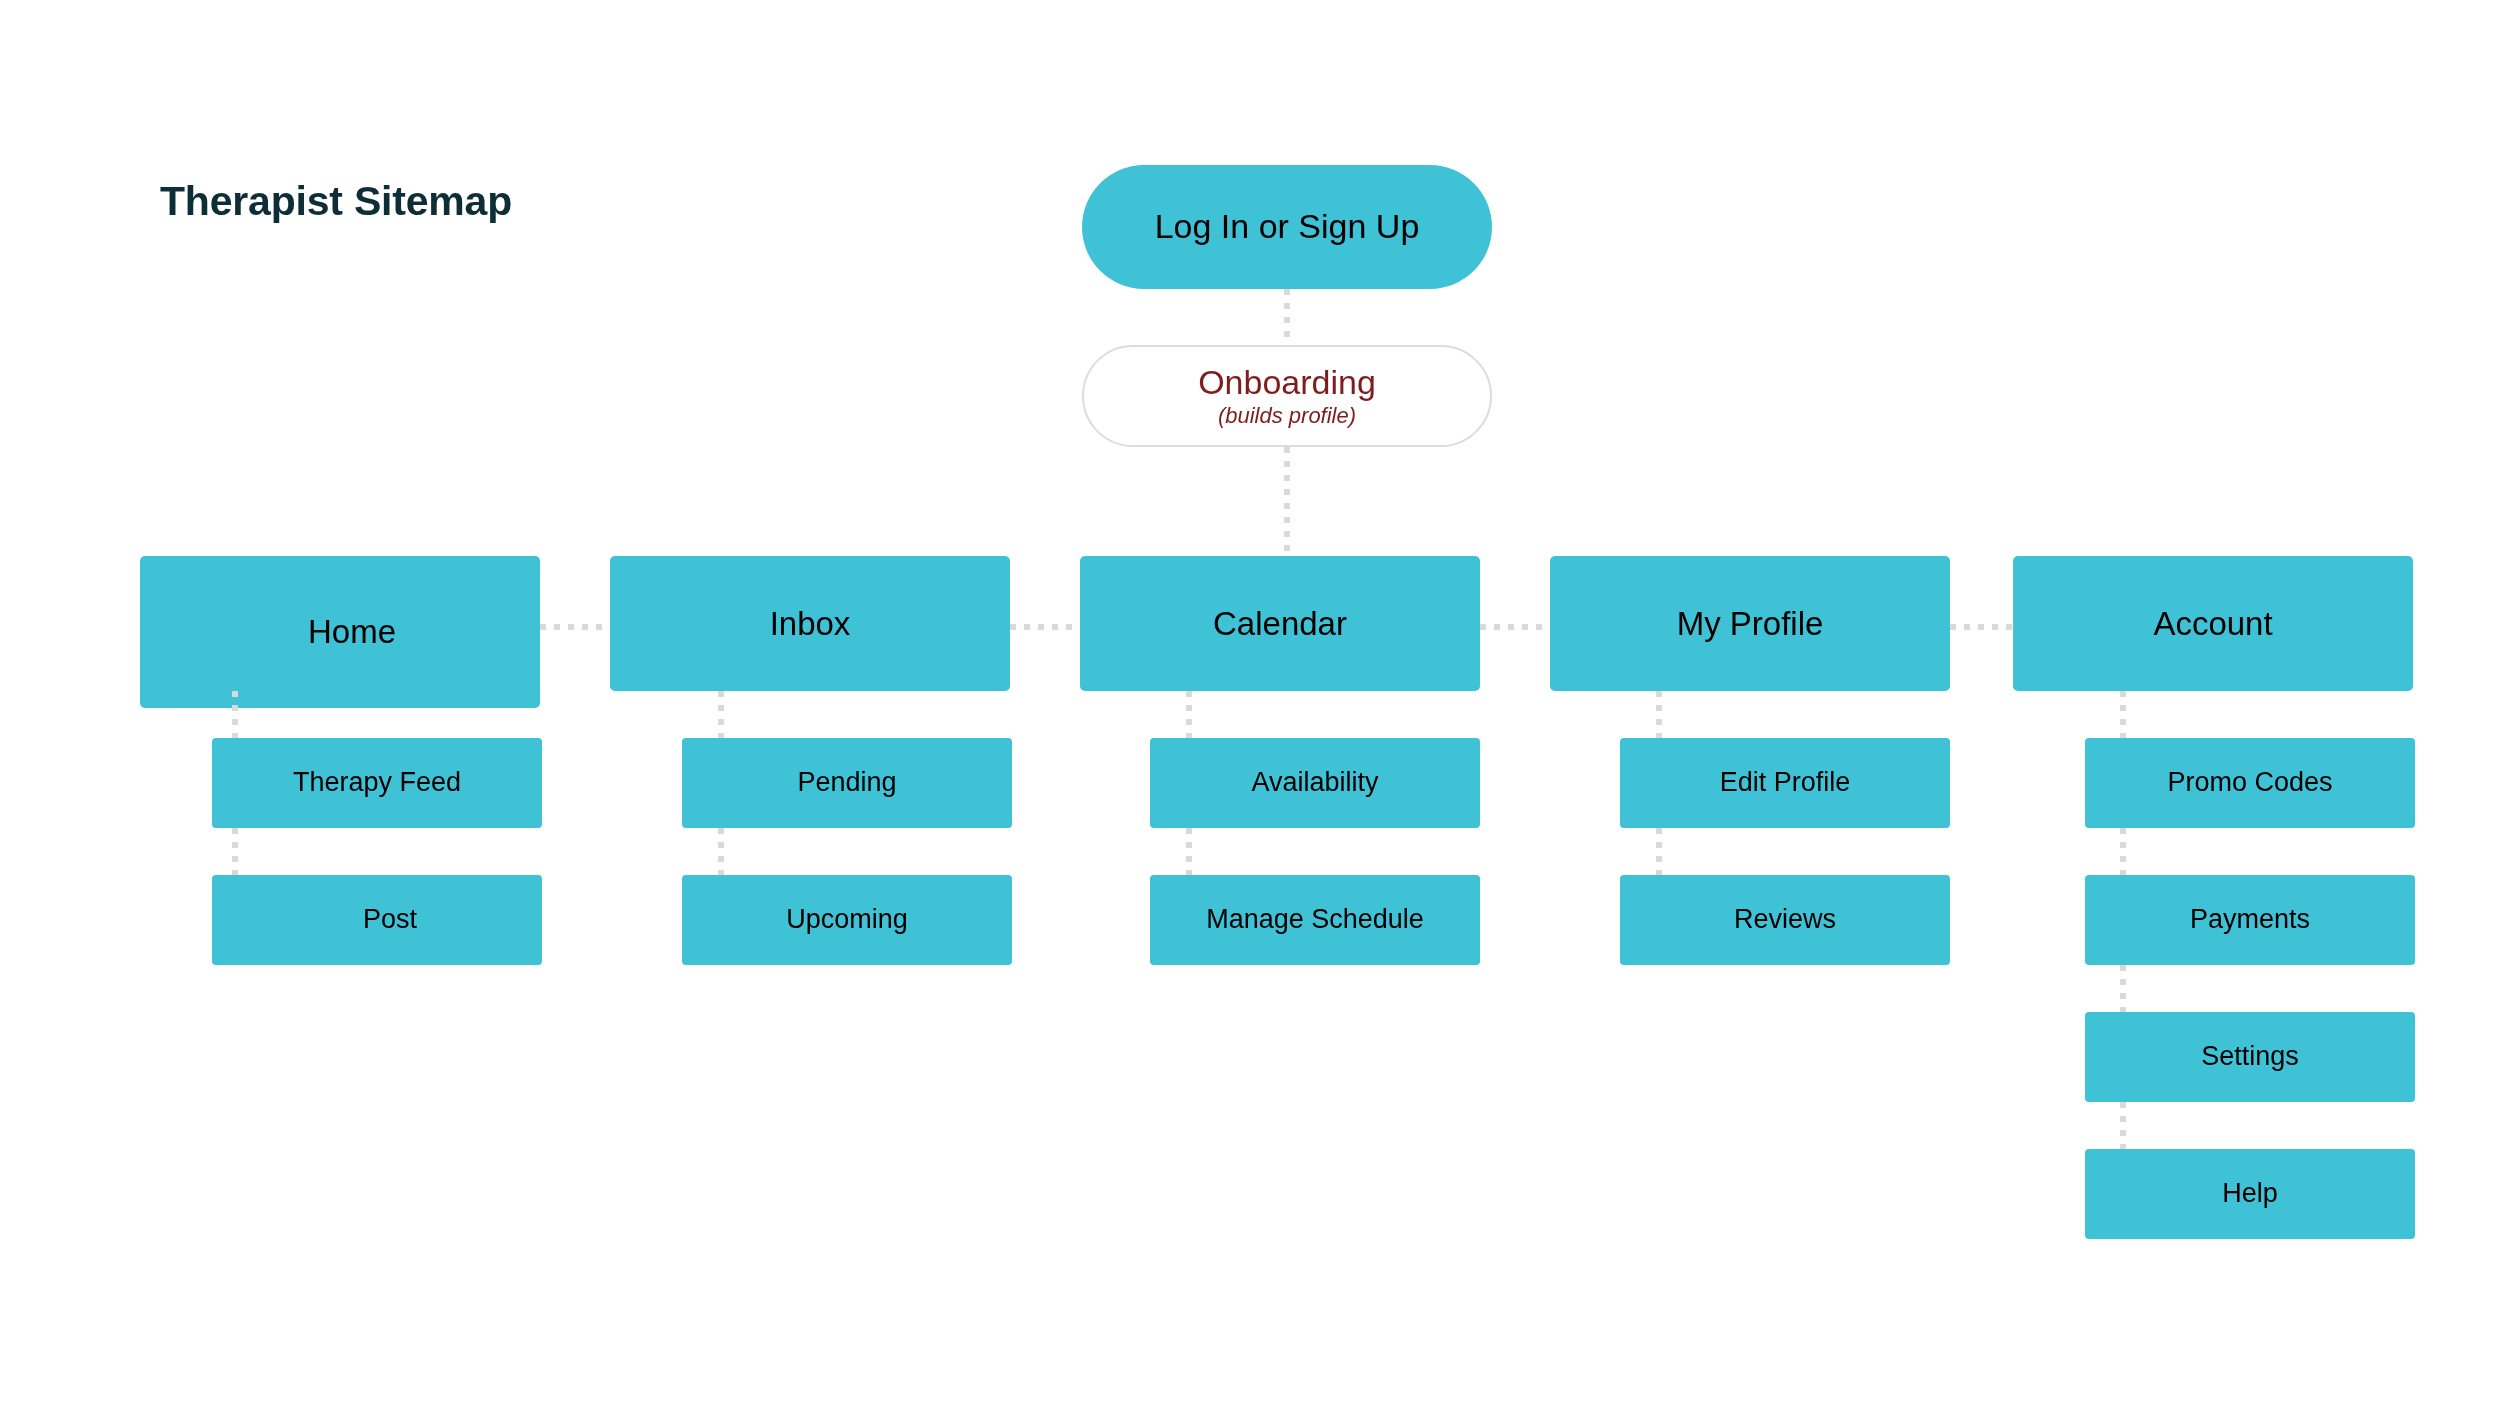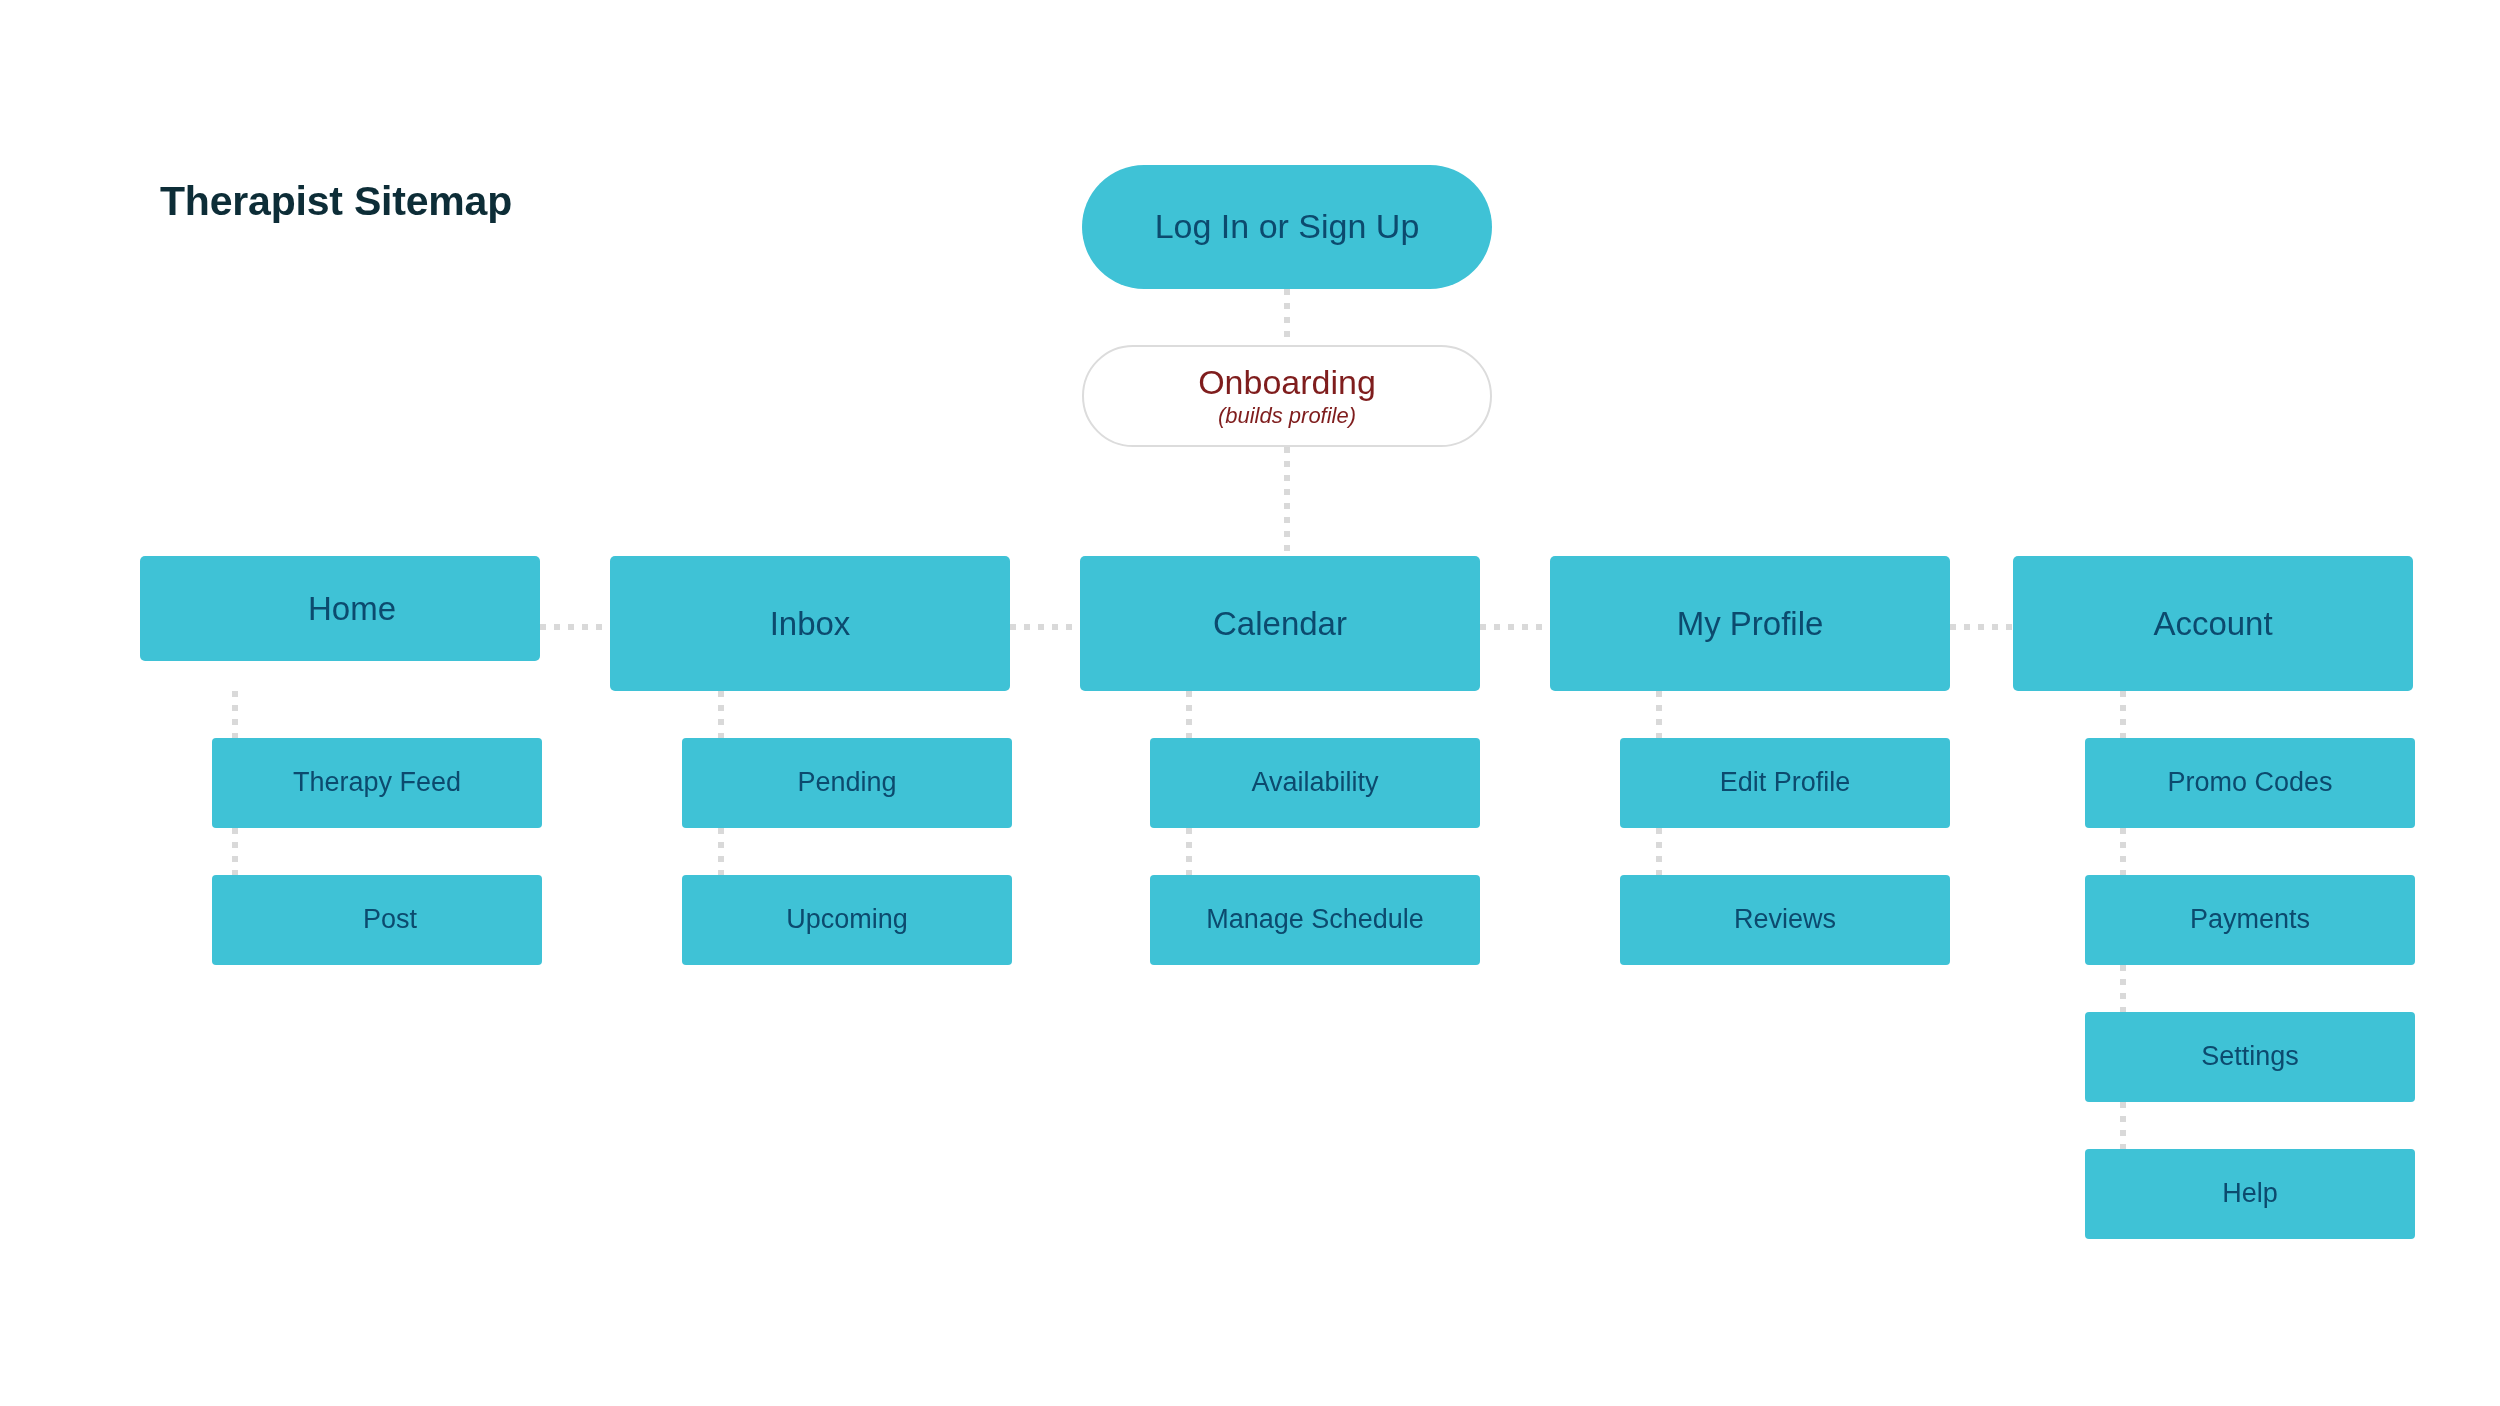--- a/index.html
+++ b/index.html
@@ -24,21 +24,21 @@
   }
 
   
   .node{
     position:absolute;
     display:flex;
     flex-direction:column;
     align-items:center;
     justify-content:center;
     box-sizing:border-box;
-    color:#0c4a6e;
+    color:#000000;
     text-align:center;
     line-height:1.15;
   }
   .node-label{display:block;}
 
   
   .pill-filled{
     background:#3fc2d6;
     border-radius:999px;
     font-size:34px;
@@ -103,21 +103,21 @@
     <span class="ghost-sub">(builds profile)</span>
   </div>
 
   <div class="conn-v" style="left:1284px; top:447px; height:109px;"></div>
 
   <div class="conn-h" style="left:540px;  top:624px; width:70px;"></div>
   <div class="conn-h" style="left:1010px; top:624px; width:70px;"></div>
   <div class="conn-h" style="left:1480px; top:624px; width:70px;"></div>
   <div class="conn-h" style="left:1950px; top:624px; width:70px;"></div>
 
-  <div class="node box-l1" style="left:140px; top:556px; width:400px; height:105px;padding-left:24px;">
+  <div class="node box-l1" style="left:140px; top:556px; width:400px; height:152px;padding-left:24px;">
     <span class="node-label">Home</span>
   </div>
   <div class="conn-v" style="left:232px; top:691px; height:47px;"></div>
   <div class="node box-l2" style="left:212px; top:738px; width:330px; height:90px;">
     <span class="node-label">Therapy Feed</span>
   </div>
   <div class="conn-v" style="left:232px; top:828px; height:47px;"></div>
   <div class="node box-l2" style="left:212px; top:875px; width:330px; height:90px;padding-left:26px;">
     <span class="node-label">Post</span>
   </div>

